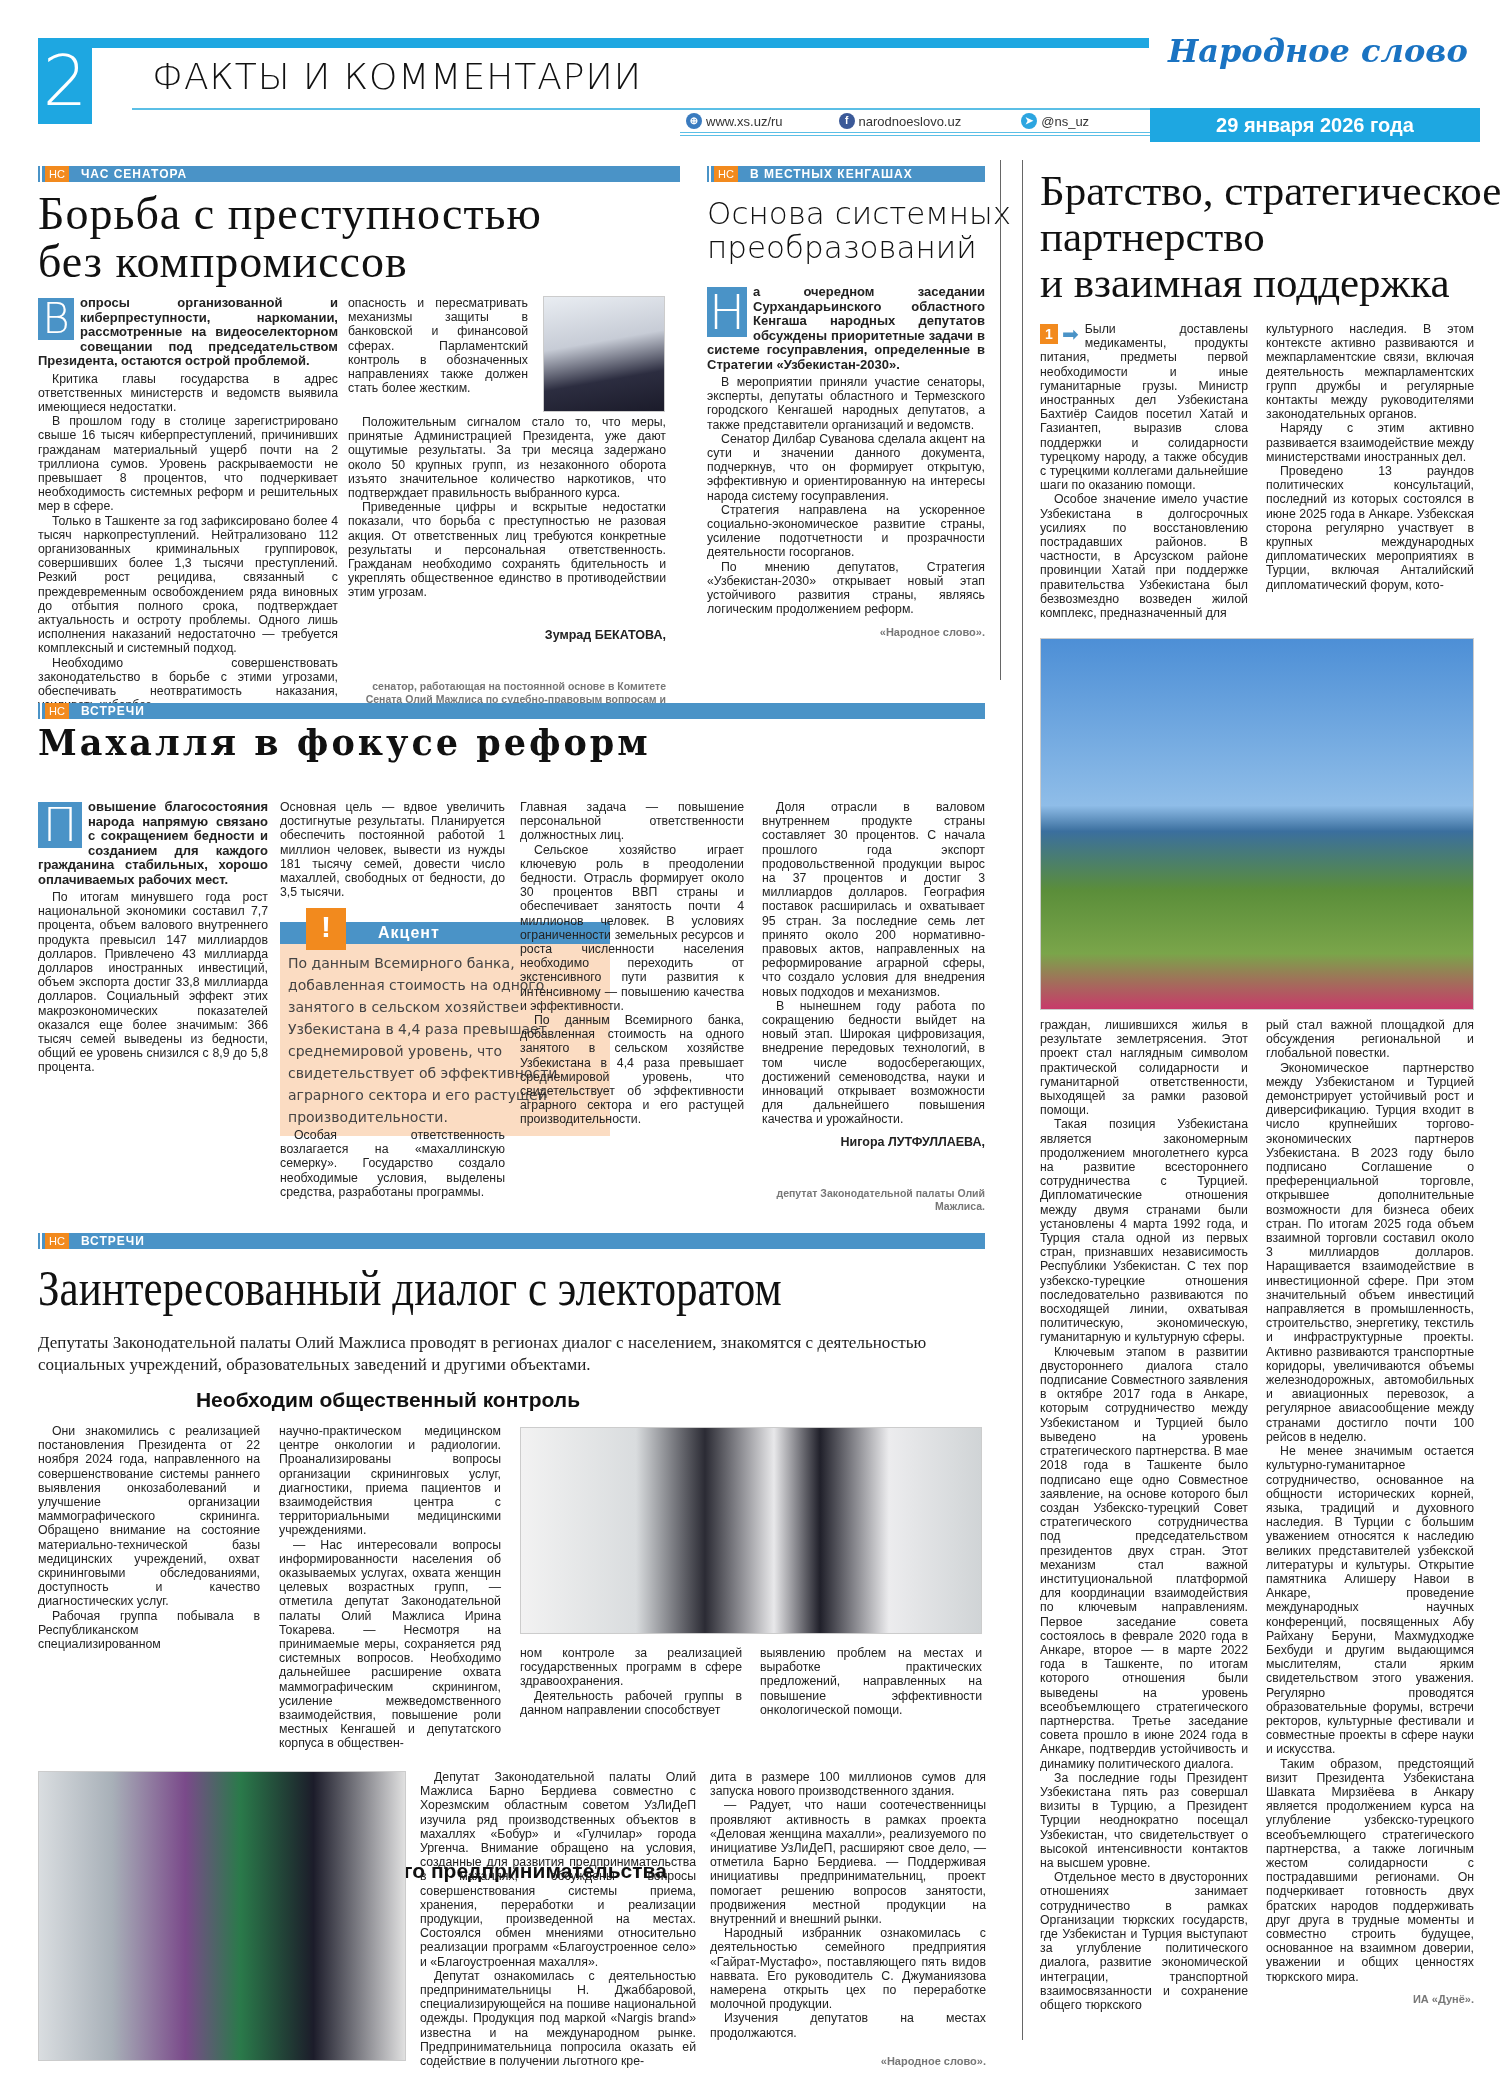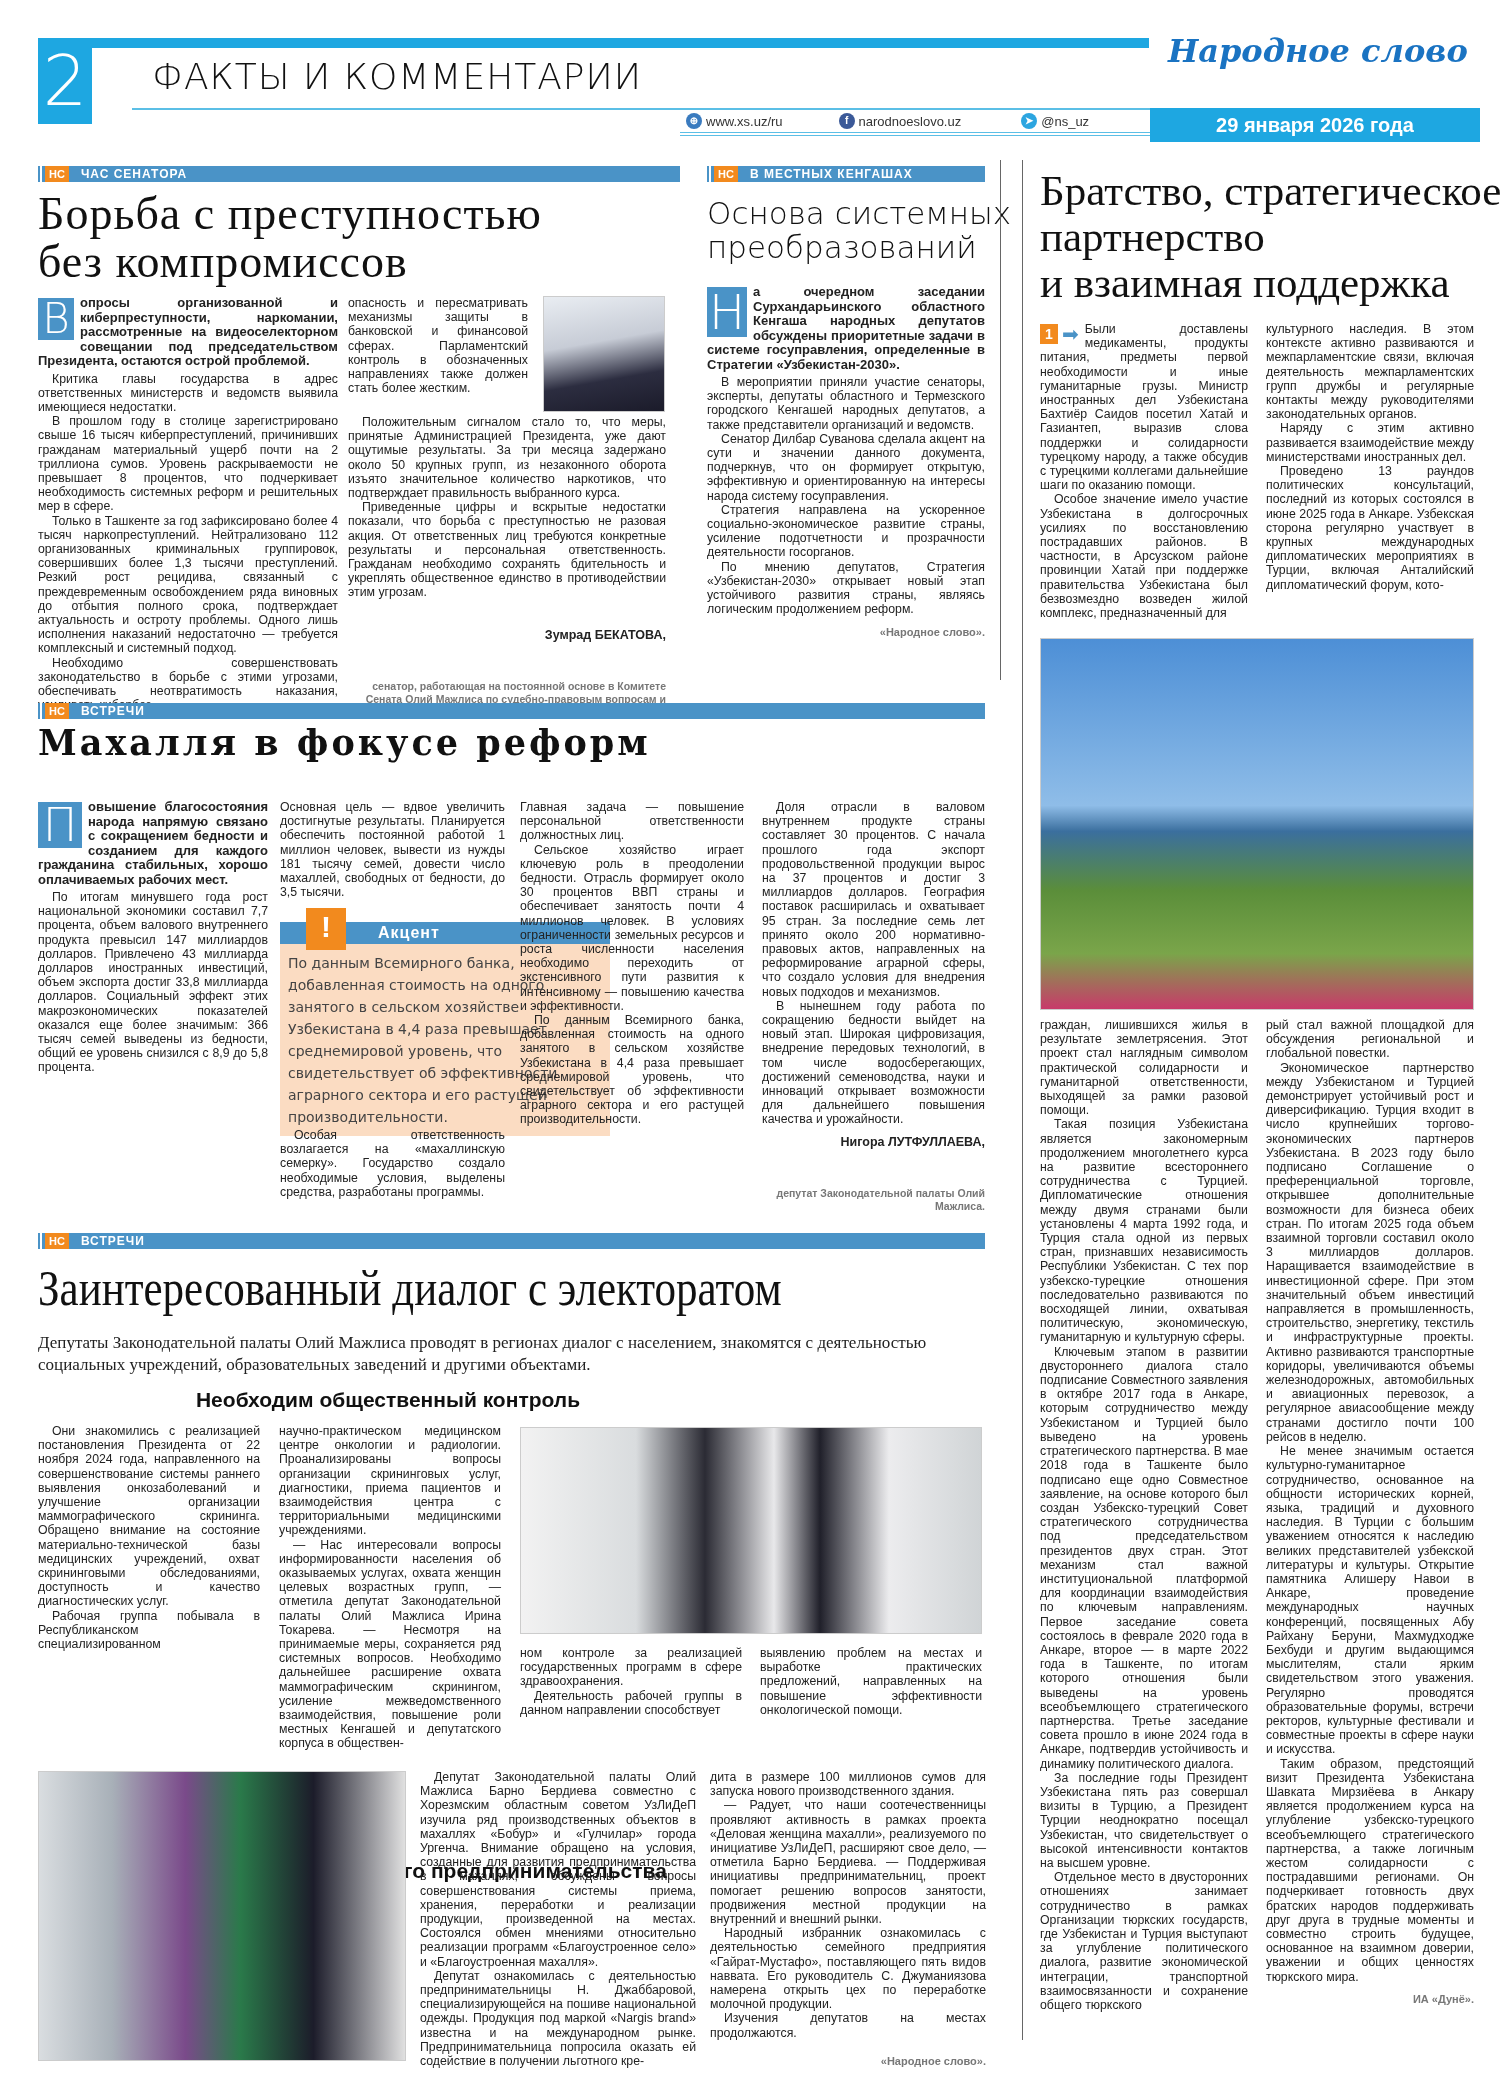--- a/index.html
+++ b/index.html
@@ -16,21 +16,21 @@
   .links-bar .lk { display: flex; align-items: center; gap: 4px; }
   .ico { display: inline-block; width: 16px; height: 16px; border-radius: 50%; color: #fff; font-size: 10px; line-height: 16px; text-align: center; font-weight: bold; }
   .ico.web { background: #3a7bbf; }
   .ico.fb { background: #3b5998; }
   .ico.tg { background: #2ca5e0; }
   .date-box { left: 1150px; top: 108px; width: 330px; height: 34px; background: #1ea7e1; color: #fff; font-weight: bold; font-size: 20px; text-align: center; line-height: 34px; }
 
   
   .rubric { height: 16px; background: #4a93c7; display: flex; align-items: center; }
   .rubric .stub { width: 4px; height: 16px; background: #4a93c7; margin-right: 3px; border-right: 2px solid #fff; }
-  .rubric .ns { background: #f28a1e; color: #fff; font-weight: bold; font-size: 11px; padding: 0 4px; height: 16px; line-height: 16px; margin-right: 12px; }
+  .rubric .ns { background: #f28a1e; color: #fff; font-weight: normal; font-size: 11px; padding: 0 4px; height: 16px; line-height: 16px; margin-right: 12px; }
   .rubric .rt { color: #fff; font-weight: bold; font-size: 12px; letter-spacing: 1px; }
 
   .head-serif { font-family: "Liberation Serif", serif; color: #111; line-height: 1.05; }
   .body-text { font-size: 12.3px; line-height: 14.2px; text-align: justify; color: #222; }
   .body-text p { text-indent: 14px; }
   .lead { font-weight: bold; font-size: 13px; line-height: 14.5px; text-align: justify; }
   .drop { float: left; width: 36px; height: 42px; background: #4a93c7; color: #fff; font-size: 42px; line-height: 42px; text-align: center; margin: 2px 6px 0 0; font-family: "DejaVu Sans", sans-serif; font-weight: 200; }
   .sig-name { text-align: right; font-weight: bold; font-size: 12.5px; }
   .sig-role { text-align: right; font-weight: bold; font-size: 10.5px; color: #777; line-height: 13px; margin-top: 38px; }
   .credit { text-align: right; font-weight: bold; font-size: 11px; color: #777; }

